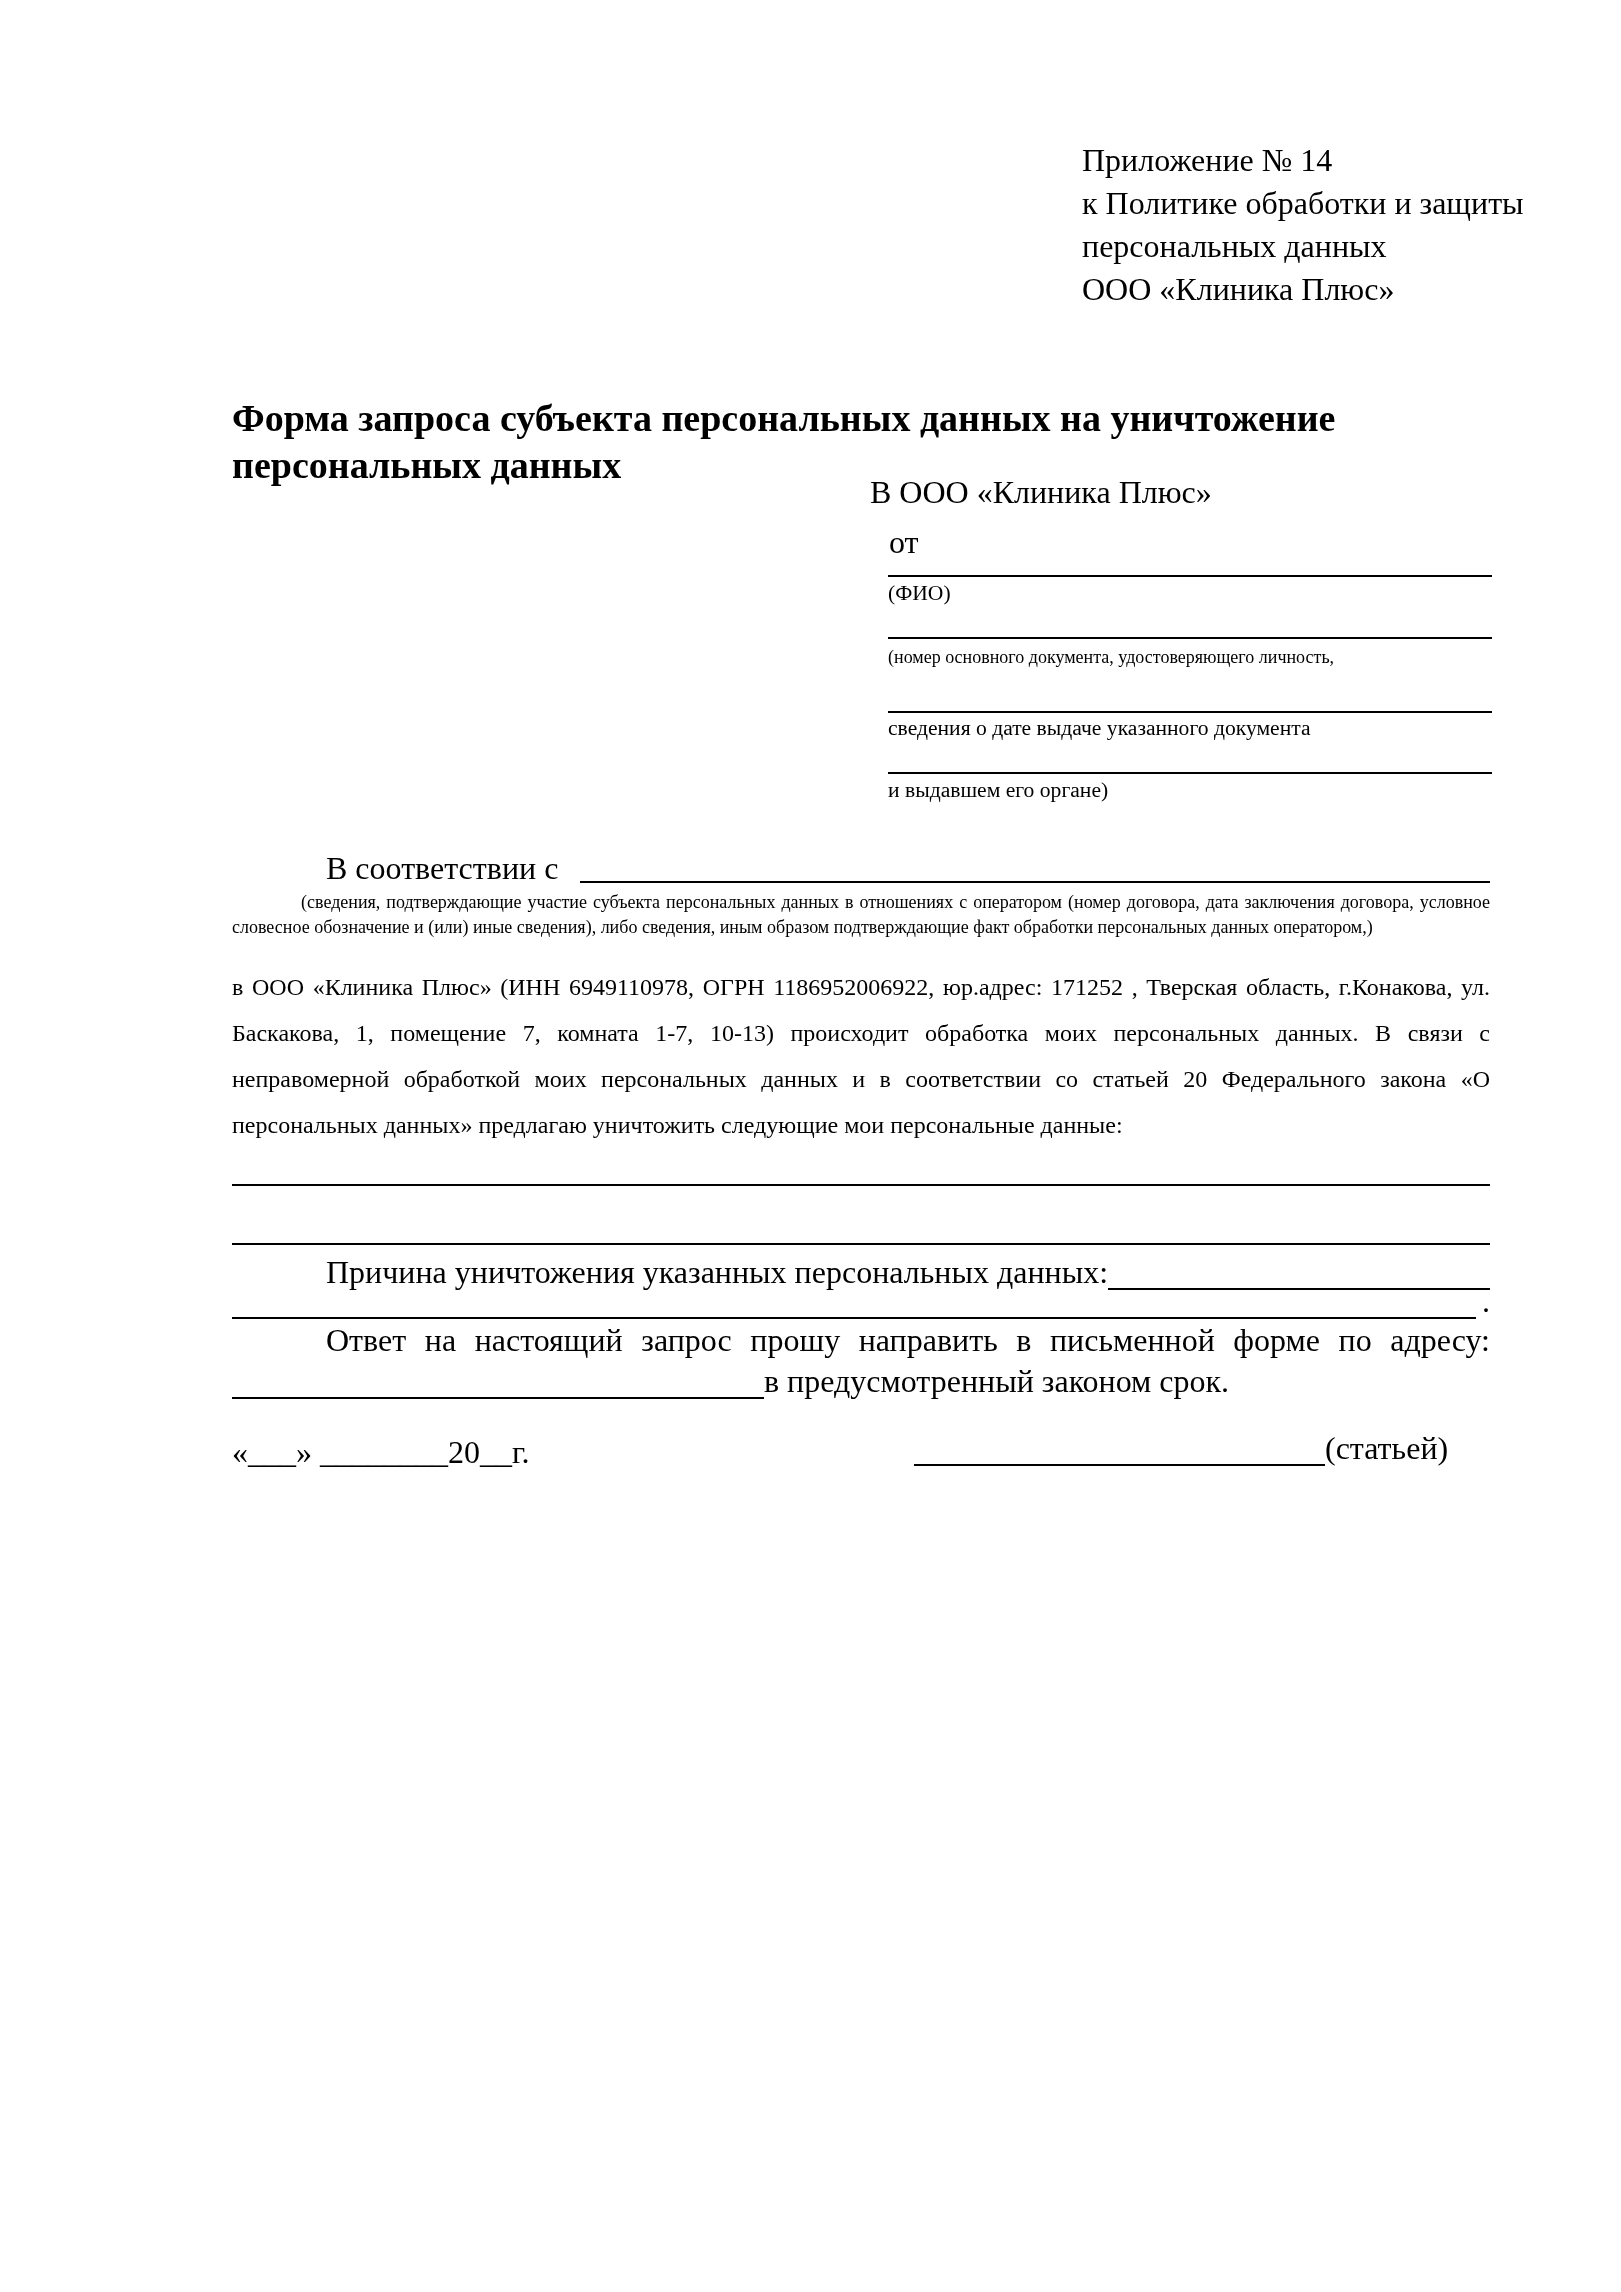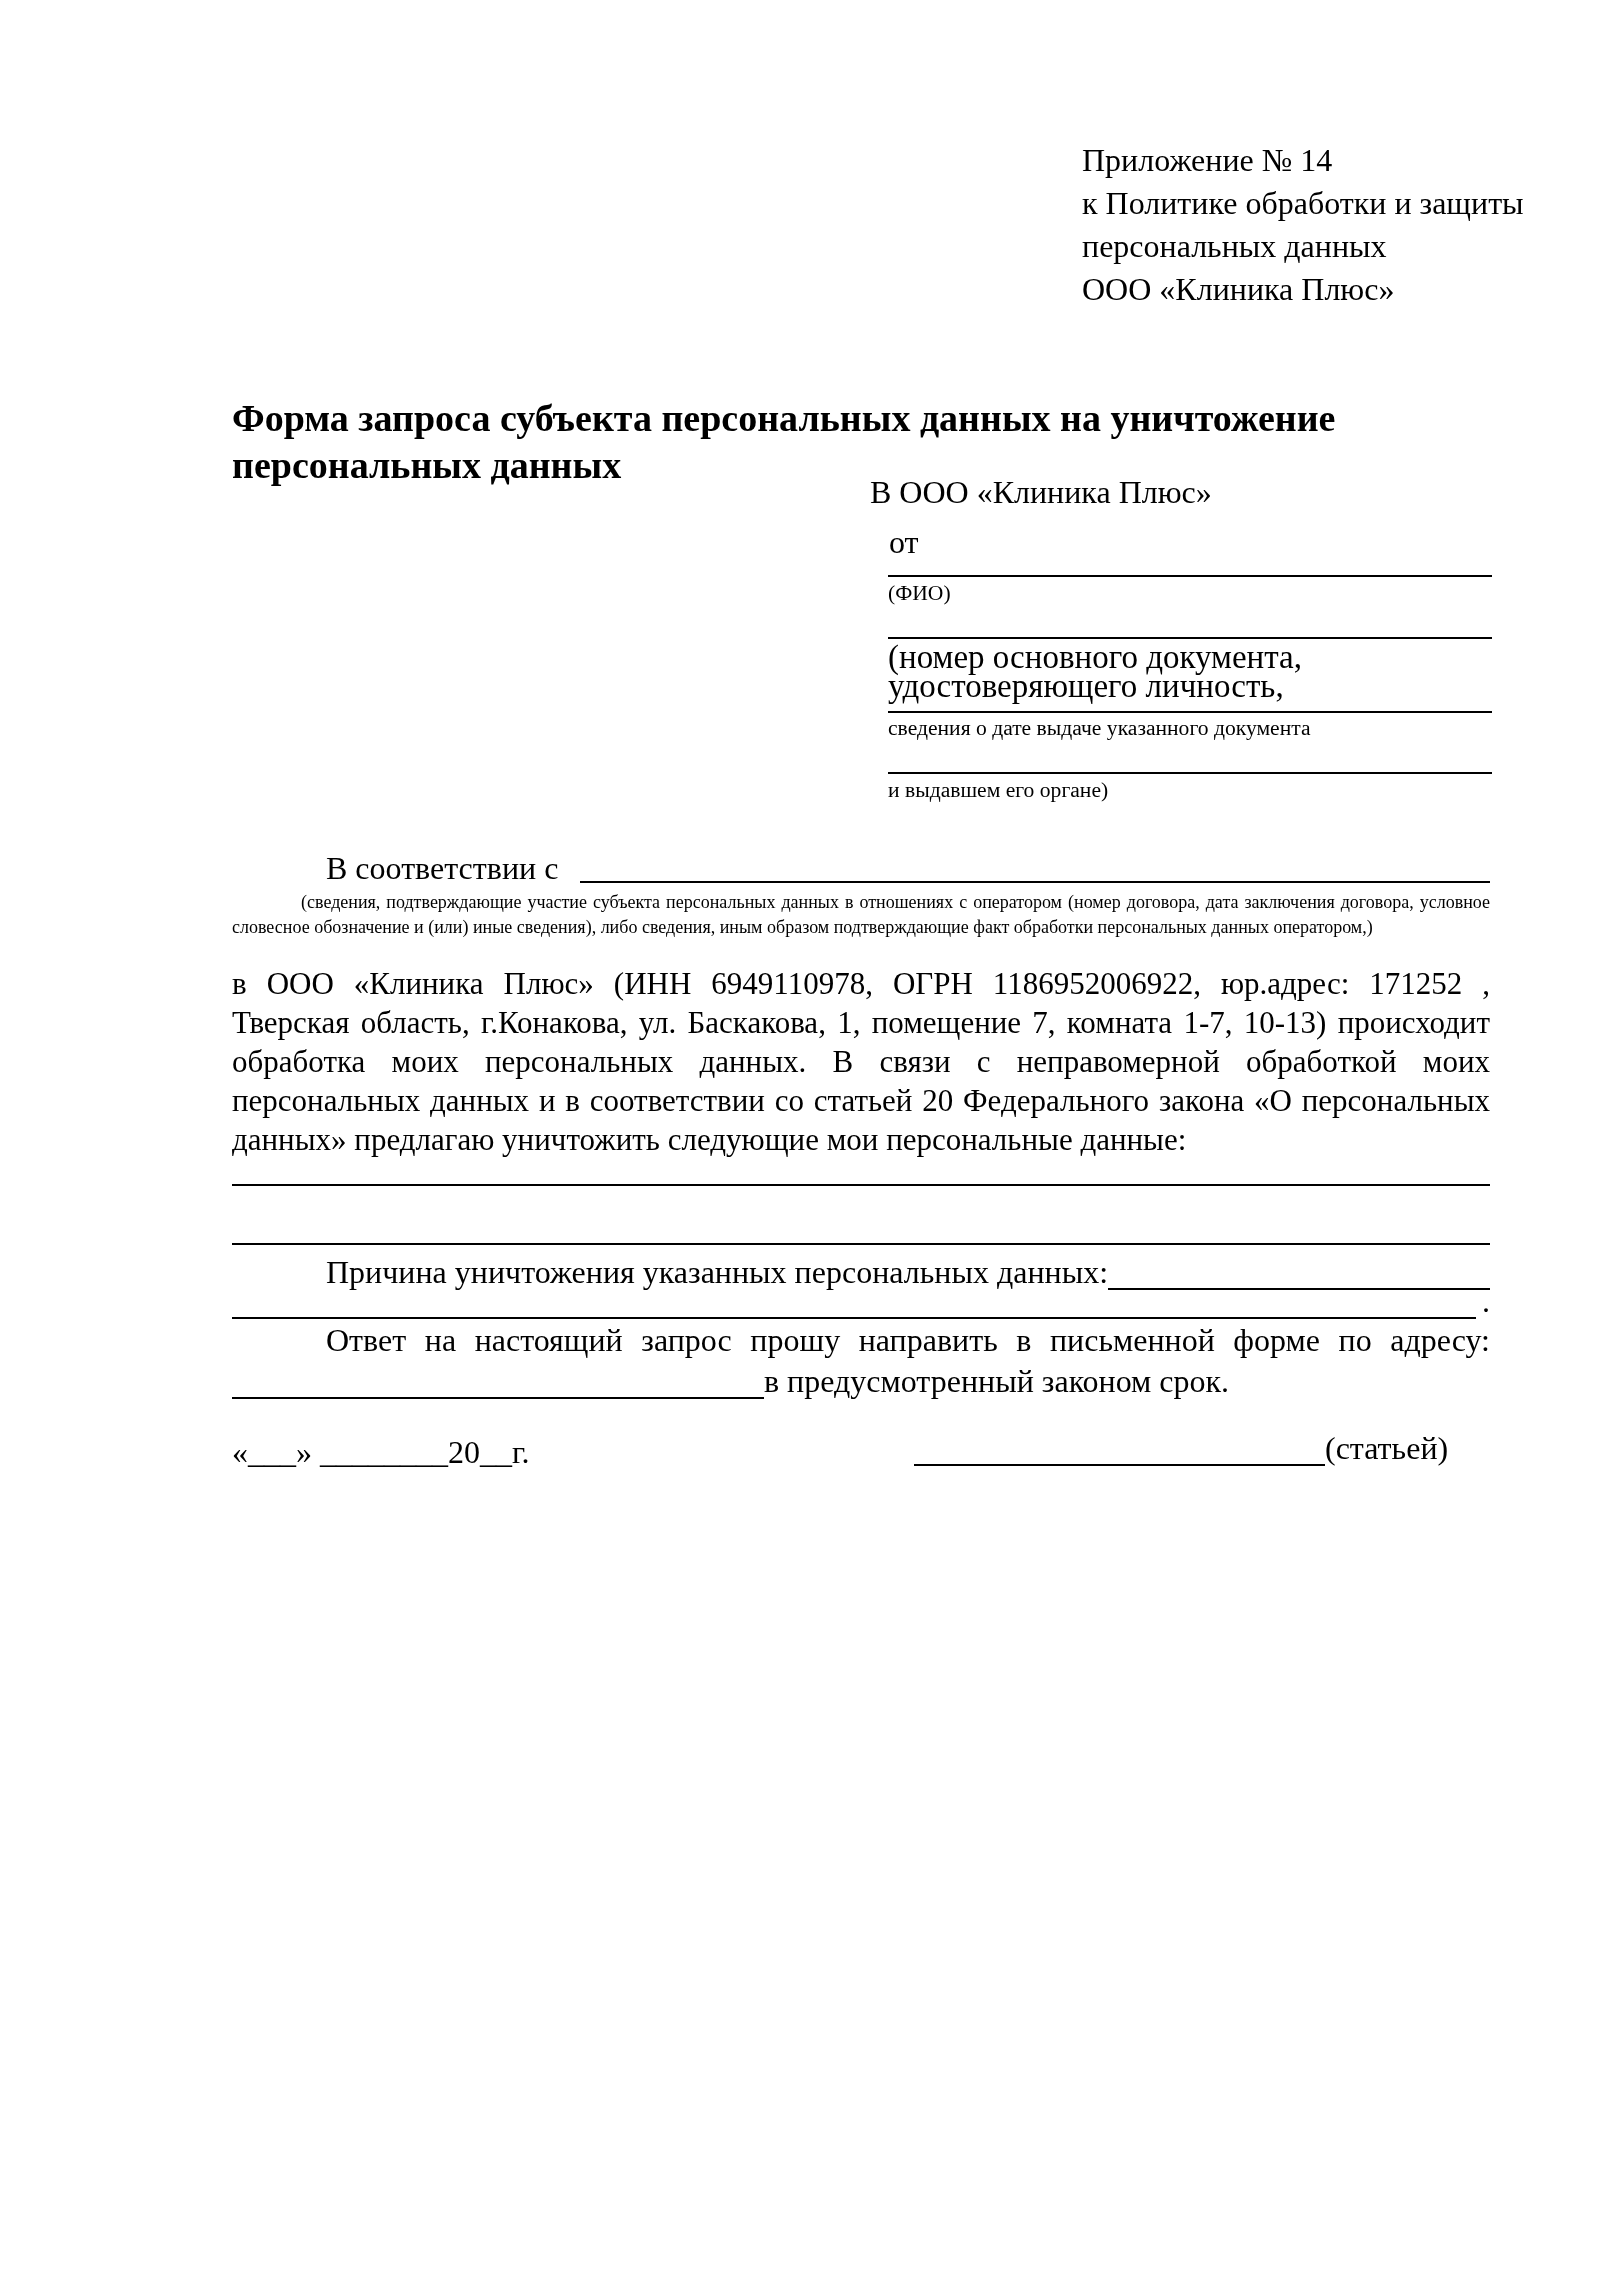--- a/index.html
+++ b/index.html
@@ -11,27 +11,27 @@
   .abs { position:absolute; }
   .rule { position:absolute; height:0; border-top:2.9px solid #000; }
   .t33 { font-size:32px; line-height:39px; }
   .header-block { left:1082px; top:139px; font-size:32px; line-height:43px; }
   .title-block {
     left:232px; top:395px; width:1258px; 
     font-size:38px; font-weight:bold; line-height:47px;
   }
   .cap { position:absolute; left:888px; width:604px; text-align:left; }
   .cap22 { font-size:21.6px; line-height:25.5px; }
-  .cap26 { font-size:33px; line-height:29px; }
+  .cap26 { font-size:18px; line-height:29px; }
   .footnote {
     left:232px; top:890px; width:1258px; font-size:18px; line-height:24.5px;
     text-align:justify; text-indent:69px;
   }
   .bodypar {
-    left:232px; top:964px; width:1258px; font-size:31px; line-height:39px;
+    left:232px; top:964px; width:1258px; font-size:24px; line-height:46px;
     text-align:justify;
   }
   .flexrow { position:absolute; left:232px; width:1258px; display:flex; align-items:flex-end; }
   .rowtext { font-size:32px; line-height:35px; white-space:nowrap; }
   .fill { border-bottom:2.9px solid #000; }
   .reply-line {
     left:232px; top:1321px; width:1258px; font-size:32px; line-height:39px;
     text-align:justify; text-align-last:justify; text-indent:94px;
   }
 </style>

